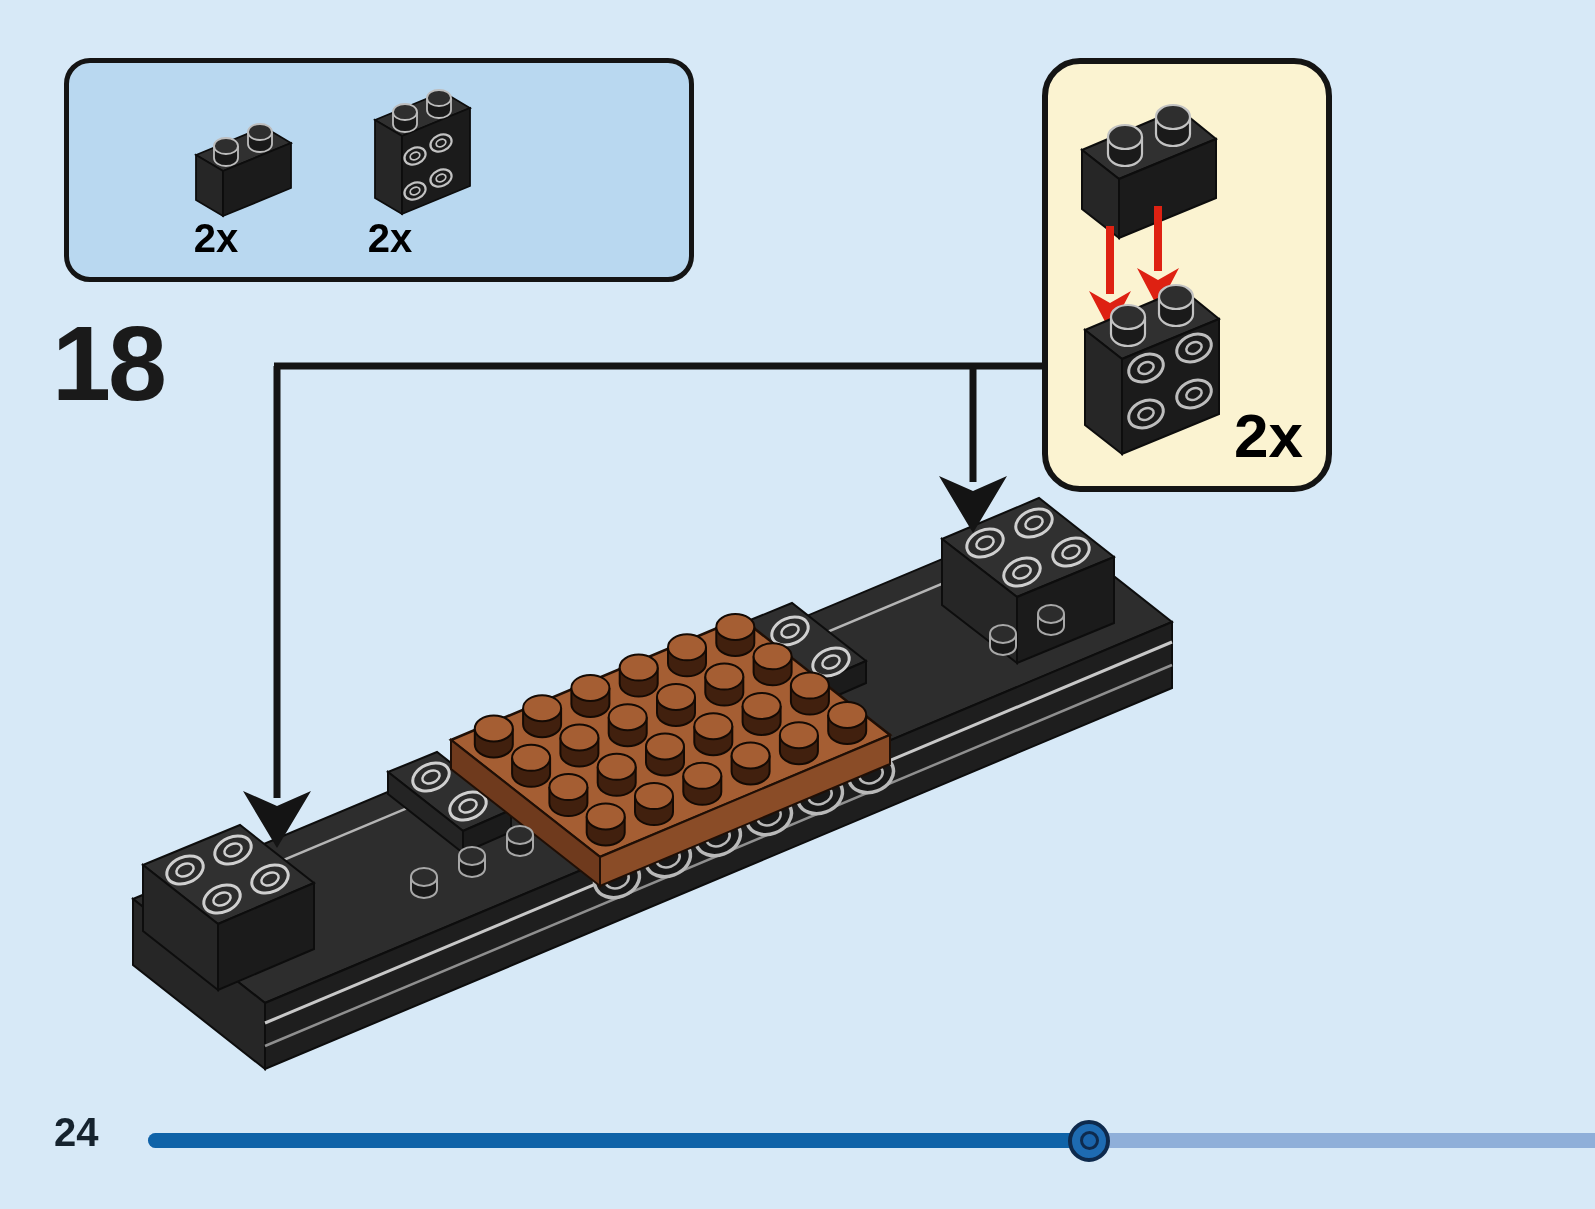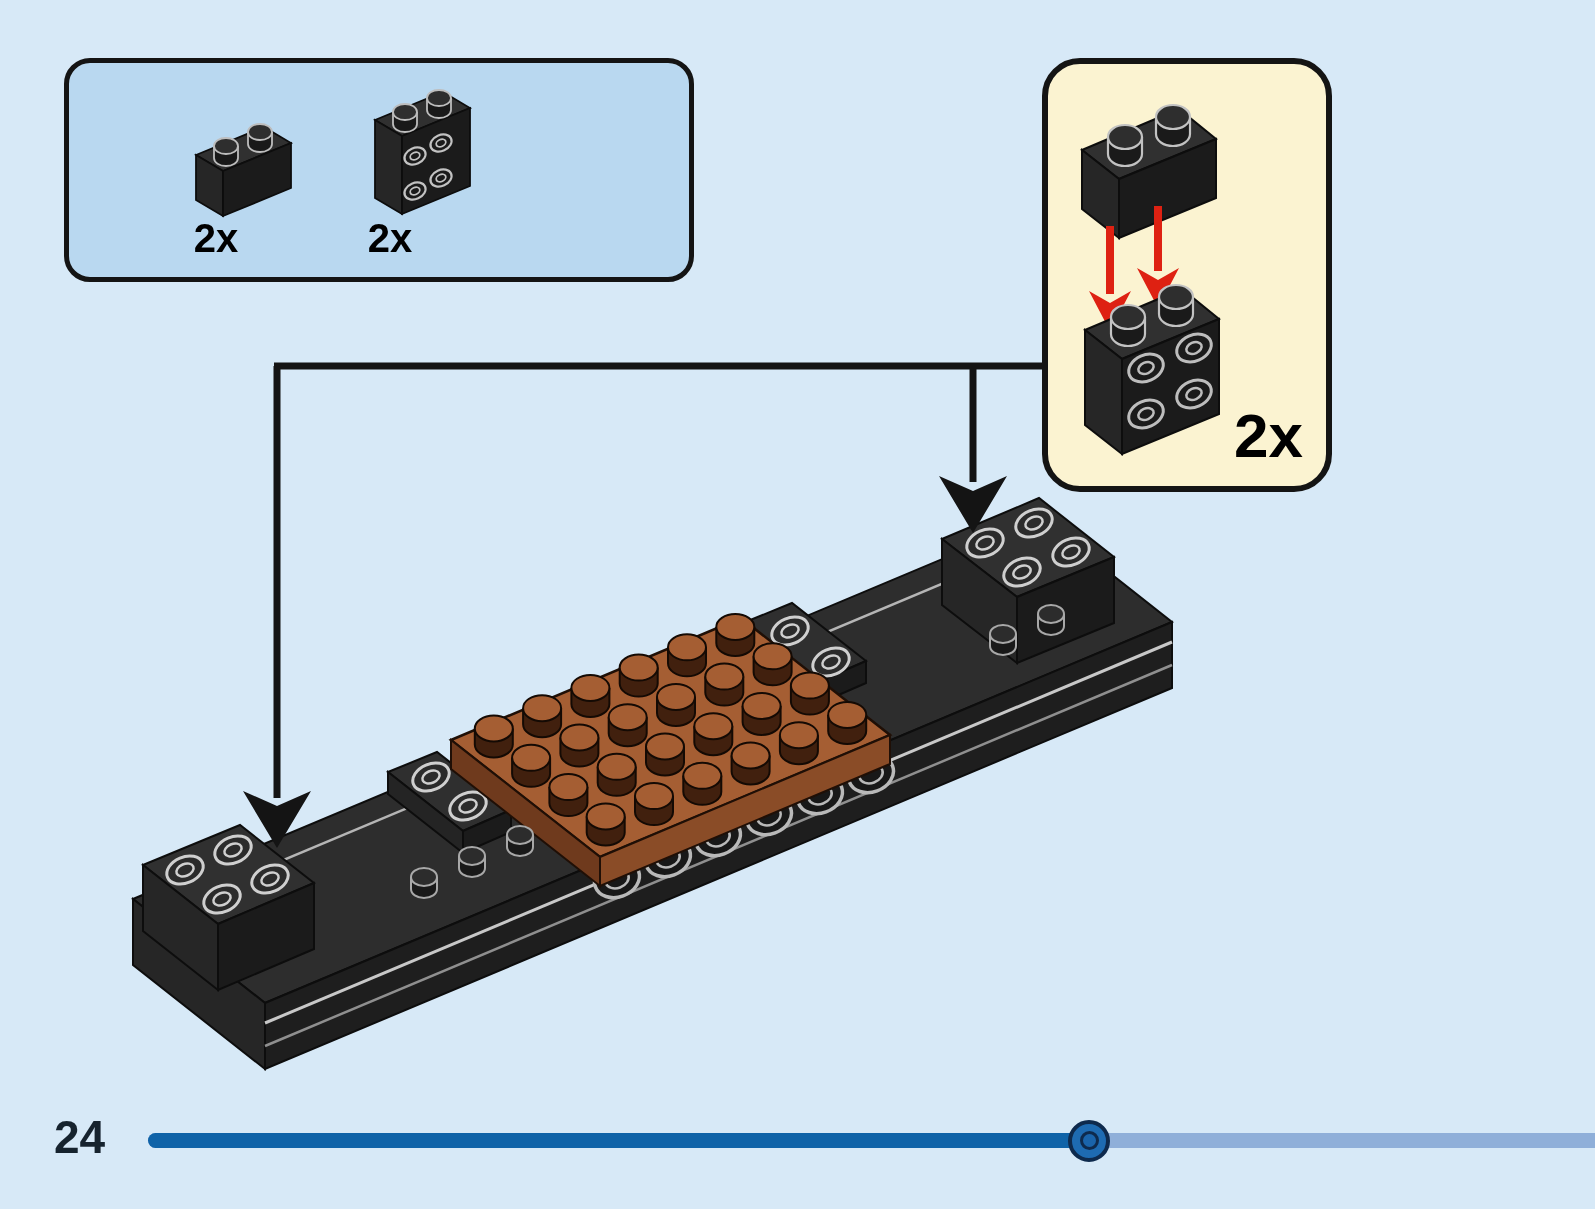--- a/index.html
+++ b/index.html
@@ -13,37 +13,38 @@
 
   .step-number{position:absolute;left:52px;top:316px;font-size:106px;line-height:0.9;
     font-weight:bold;color:#1a1a1a;letter-spacing:-3px;}
 
   .count-label{position:absolute;font-weight:bold;color:#000000;}
   .count-small{font-size:40px;width:80px;text-align:center;}
   .count-large{font-size:62px;}
 
   #scene{position:absolute;left:0;top:0;width:1595px;height:1209px;pointer-events:none;}
 
-  .page-number{position:absolute;left:54px;top:1110px;font-size:46px;font-weight:bold;color:#16232e;}
+  .page-number{position:absolute;left:54px;top:1110px;font-size:40px;font-weight:bold;color:#16232e;}
   .progress-track{position:absolute;height:15px;border-radius:8px 0 0 8px;}
   .progress-fill{position:absolute;height:15px;border-radius:8px;}
   .progress-knob{position:absolute;width:42px;height:42px;border-radius:50%;
     box-sizing:border-box;border:4px solid #0e2a4d;}
   .progress-knob-inner{position:absolute;left:50%;top:50%;width:19px;height:19px;margin:-9.5px 0 0 -9.5px;
     border-radius:50%;box-sizing:border-box;border:3px solid #0e2a4d;}
 </style>
 </head>
 <body>
 
 <div class="page">
 
   <div class="parts-box"></div>
 
   <div class="callout-box"></div>
 
+  <div class="step-number">18</div>
 
   <svg id="scene" viewBox="0 0 1595 1209" xmlns="http://www.w3.org/2000/svg">
       <polygon points="133,899 1040,518 1172,622 265,1003" fill="#2d2d2d" stroke="#0d0d0d" stroke-width="2"></polygon>
       <polygon points="265,1003 1172,622 1172,688 265,1069" fill="#1e1e1e" stroke="#0d0d0d" stroke-width="2"></polygon>
       <polygon points="133,899 265,1003 265,1069 133,965" fill="#262626" stroke="#0d0d0d" stroke-width="2"></polygon>
       <line x1="150" y1="916" x2="1056" y2="536" stroke="#b5b5b5" stroke-width="2.5"></line>
       <line x1="265" y1="1023" x2="1172" y2="642" stroke="#c8c8c8" stroke-width="3"></line>
       <line x1="265" y1="1046" x2="1172" y2="665" stroke="#8f8f8f" stroke-width="2.5"></line>
       <polygon points="388,772 437,752 511,810 463,831" fill="#2f2f2f" stroke="#0d0d0d" stroke-width="2"></polygon>
       <polygon points="388,772 463,831 463,853 388,794" fill="#242424" stroke="#0d0d0d" stroke-width="2"></polygon>

